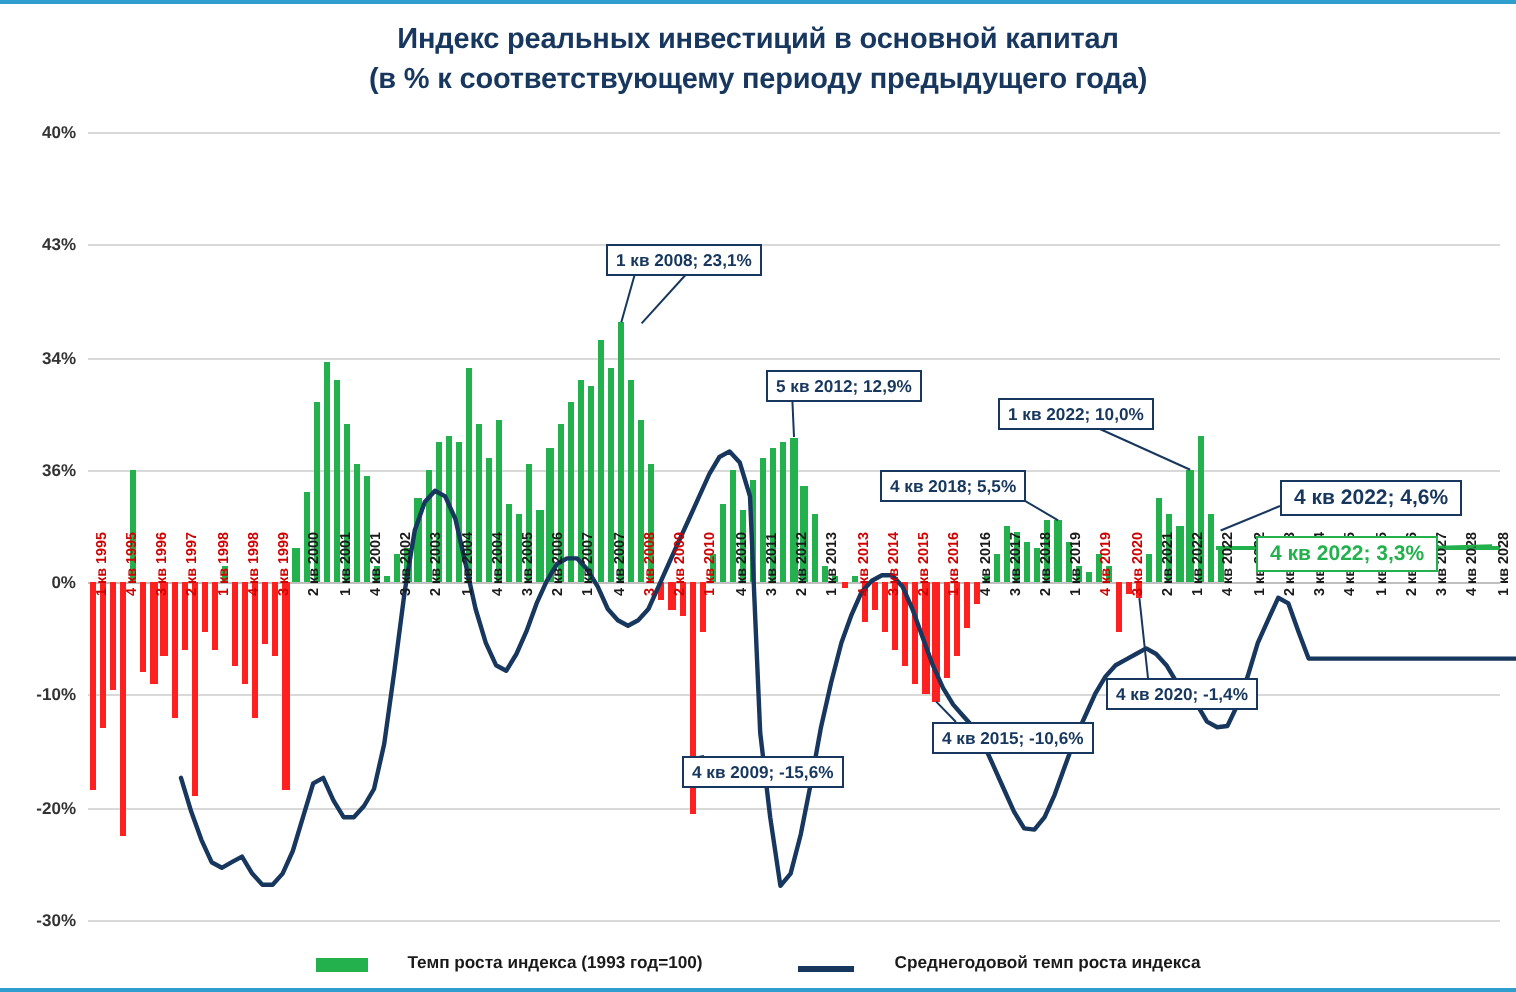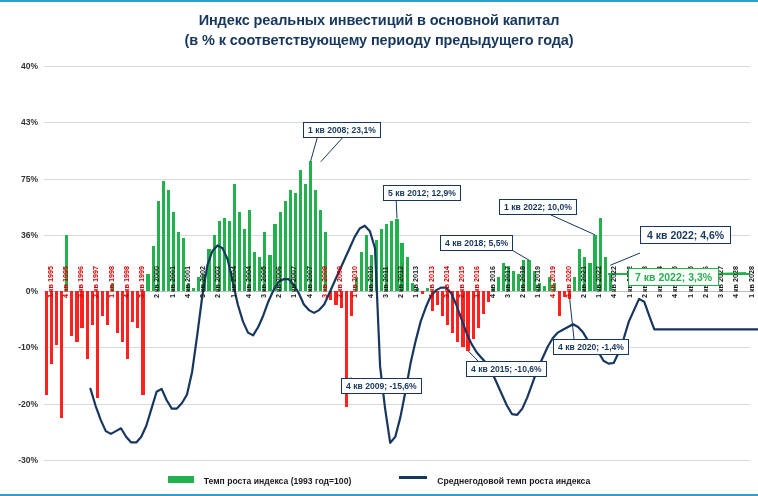--- a/index.html
+++ b/index.html
@@ -85,38 +85,38 @@
   .callout.big{font-size:10.5px;padding:3px 6px;border-width:1.5px;}
 
   #leaders{position:absolute;left:0;top:0;width:758px;height:496px;pointer-events:none;}
 
   
   #legend{
     position:absolute;left:0;bottom:8px;width:758px;
     display:flex;justify-content:center;align-items:center;gap:48px;
     font-size:8.6px;font-weight:bold;color:#1a1a1a;
   }
-  .leg-item{display:flex;align-items:flex-start;gap:10px;}
+  .leg-item{display:flex;align-items:flex-end;gap:20px;}
   .swatch-bar{width:26px;height:7px;background:#22b14c;display:inline-block;}
   .swatch-line{width:28px;height:3px;background:#17375e;display:inline-block;}
 </style>
 </head>
 <body>
 
 <div id="frame">
 
   <div id="title">
     <span>Индекс реальных инвестиций в основной капитал</span>
     <span class="l2">(в % к соответствующему периоду предыдущего года)</span>
   </div>
 
   <div id="ylabels">
       <div class="ylabel" style="top: 0px; left: 2px; right: auto; width: 36px;">40%</div>
       <div class="ylabel" style="top: 56.2857px; left: 2px; right: auto; width: 36px;">43%</div>
-      <div class="ylabel" style="top: 112.571px; left: 2px; right: auto; width: 36px;">75%</div>
+      <div class="ylabel" style="top: 112.571px; left: 2px; right: auto; width: 36px;">34%</div>
       <div class="ylabel" style="top: 168.857px; left: 2px; right: auto; width: 36px;">36%</div>
       <div class="ylabel" style="top: 225.143px; left: 2px; right: auto; width: 36px;">0%</div>
       <div class="ylabel" style="top: 281.429px; left: 2px; right: auto; width: 36px;">-10%</div>
       <div class="ylabel" style="top: 337.714px; left: 2px; right: auto; width: 36px;">-20%</div>
       <div class="ylabel" style="top: 394px; left: 2px; right: auto; width: 36px;">-30%</div>
     </div>
   <div id="plotfull">
     <div id="grid">
         <div class="gridline" style="top: 0px;"></div>
         <div class="gridline" style="top: 56.2857px;"></div>
@@ -307,22 +307,22 @@
       <line x1="478" y1="359" x2="468.10791366906477" y2="348.8057142857143" stroke="#17375e" stroke-width="1"></line>
       <line x1="574" y1="337" x2="569.6906474820144" y2="297.0228571428571" stroke="#17375e" stroke-width="1"></line>
       <line x1="640" y1="251" x2="610.3237410071943" y2="263.25142857142856" stroke="#17375e" stroke-width="1"></line>
       <line x1="628" y1="274" x2="746" y2="270.56857142857143" stroke="#22b14c" stroke-width="1"></line>
     </svg>
 
   <div class="callout" id="co-c2008" style="left:303px;top:120px;">1 кв 2008; 23,1%</div>
   <div class="callout" id="co-c2012" style="left:383px;top:183px;">5 кв 2012; 12,9%</div>
   <div class="callout" id="co-c2018" style="left:440px;top:233px;">4 кв 2018; 5,5%</div>
   <div class="callout" id="co-c2022q1" style="left:499px;top:197px;">1 кв 2022; 10,0%</div>
-  <div class="callout big" id="co-c2022line" style="left:640px;top:224px;">4 кв 2022; 4,6%</div>
-  <div class="callout big green" id="co-c2022bar" style="left:628px;top:266px;">7 кв 2022; 3,3%</div>
+  <div class="callout big" id="co-c2022line" style="left:640px;top:238px;">4 кв 2022; 4,6%</div>
+  <div class="callout big green" id="co-c2022bar" style="left:628px;top:266px;">4 кв 2022; 3,3%</div>
   <div class="callout" id="co-c2009" style="left:341px;top:376px;">4 кв 2009; -15,6%</div>
   <div class="callout" id="co-c2015" style="left:466px;top:359px;">4 кв 2015; -10,6%</div>
   <div class="callout" id="co-c2020" style="left:553px;top:337px;">4 кв 2020; -1,4%</div>
 
   <div id="legend">
     <span class="leg-item">
       <span class="swatch-bar"></span>
       <span>Темп роста индекса (1993 год=100)</span>
     </span>
     <span class="leg-item">

